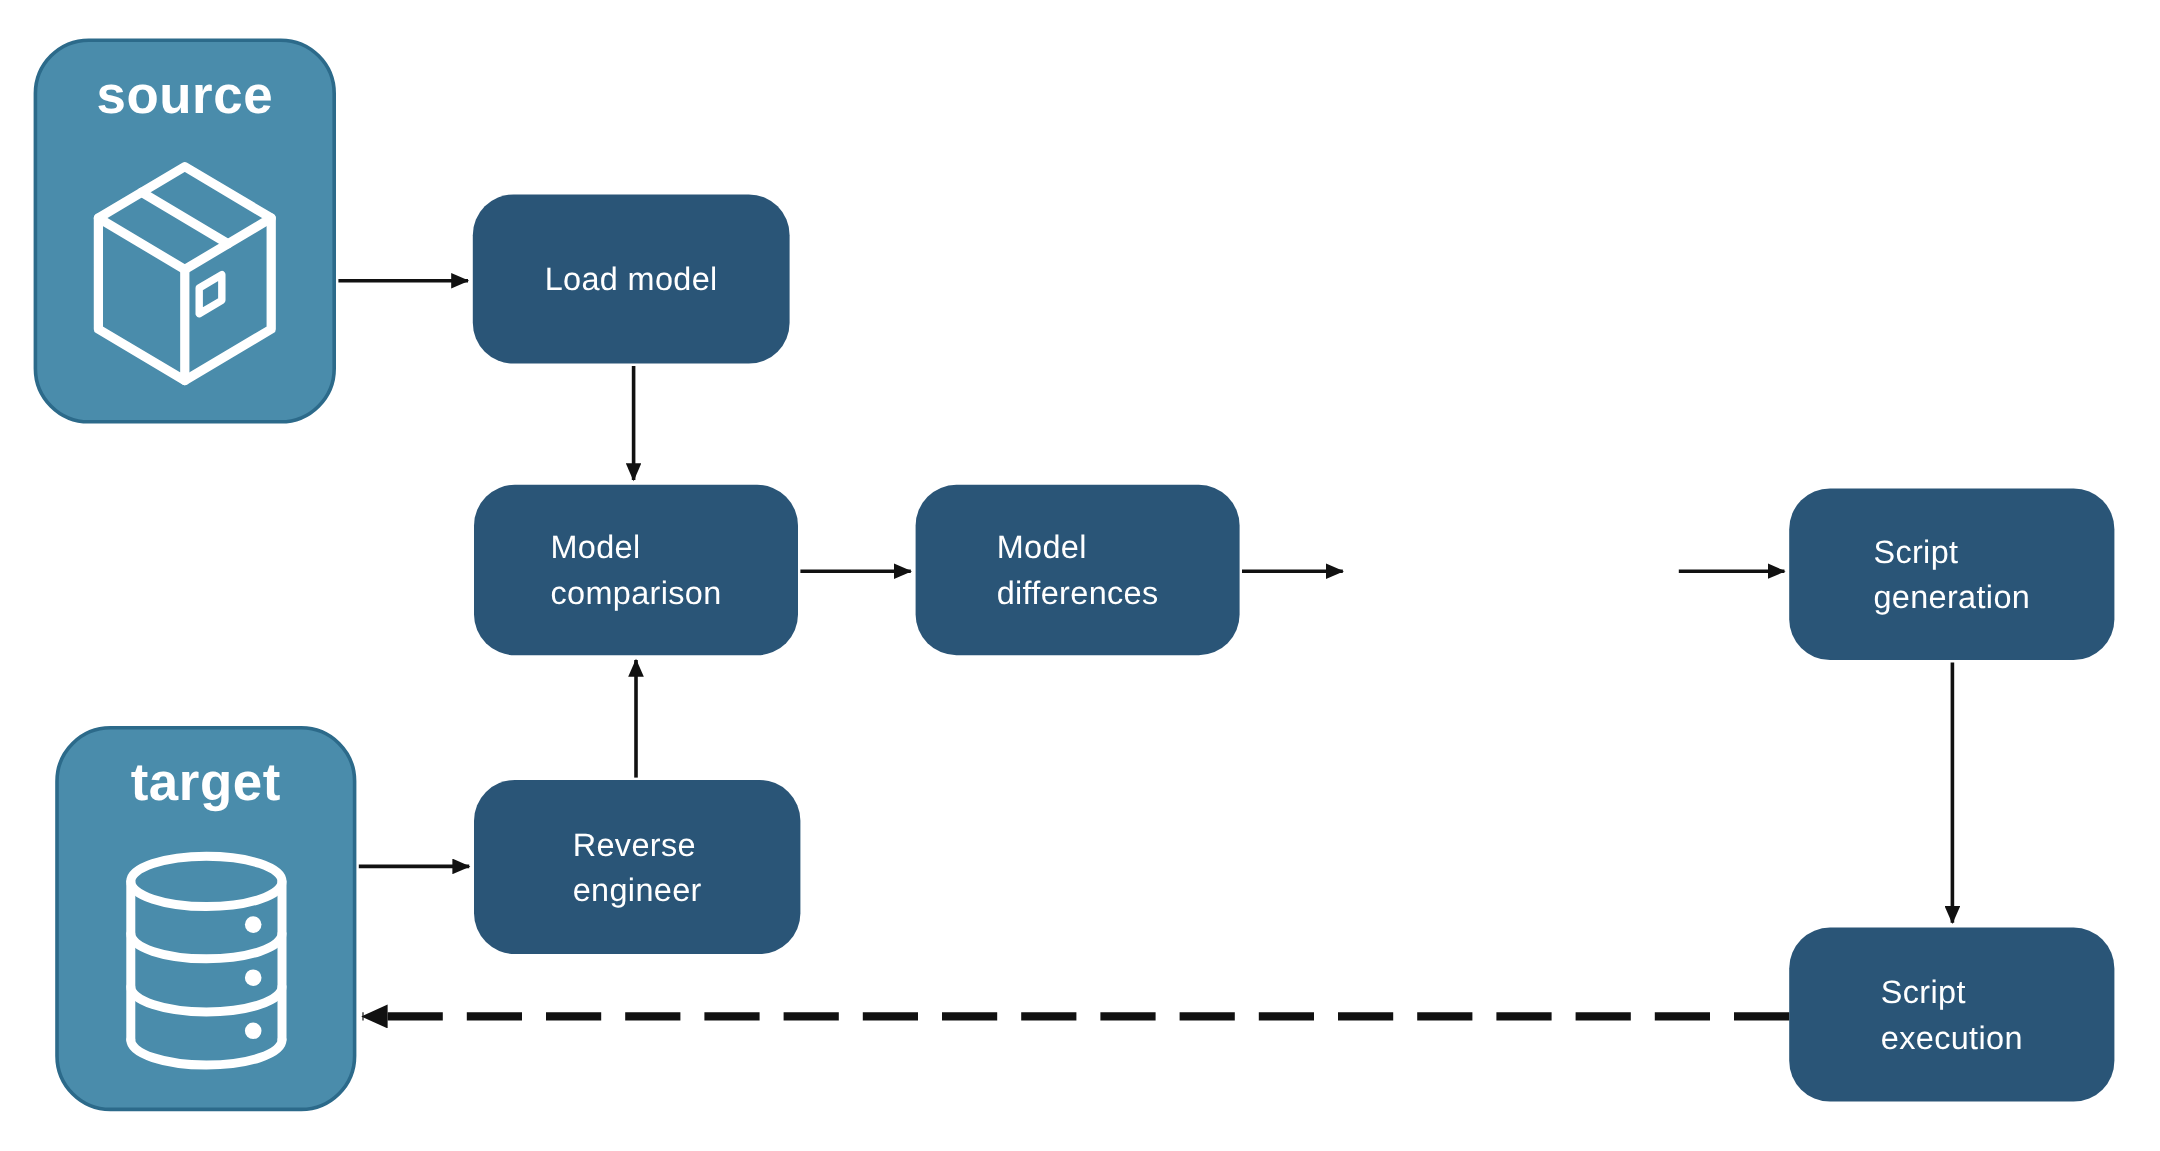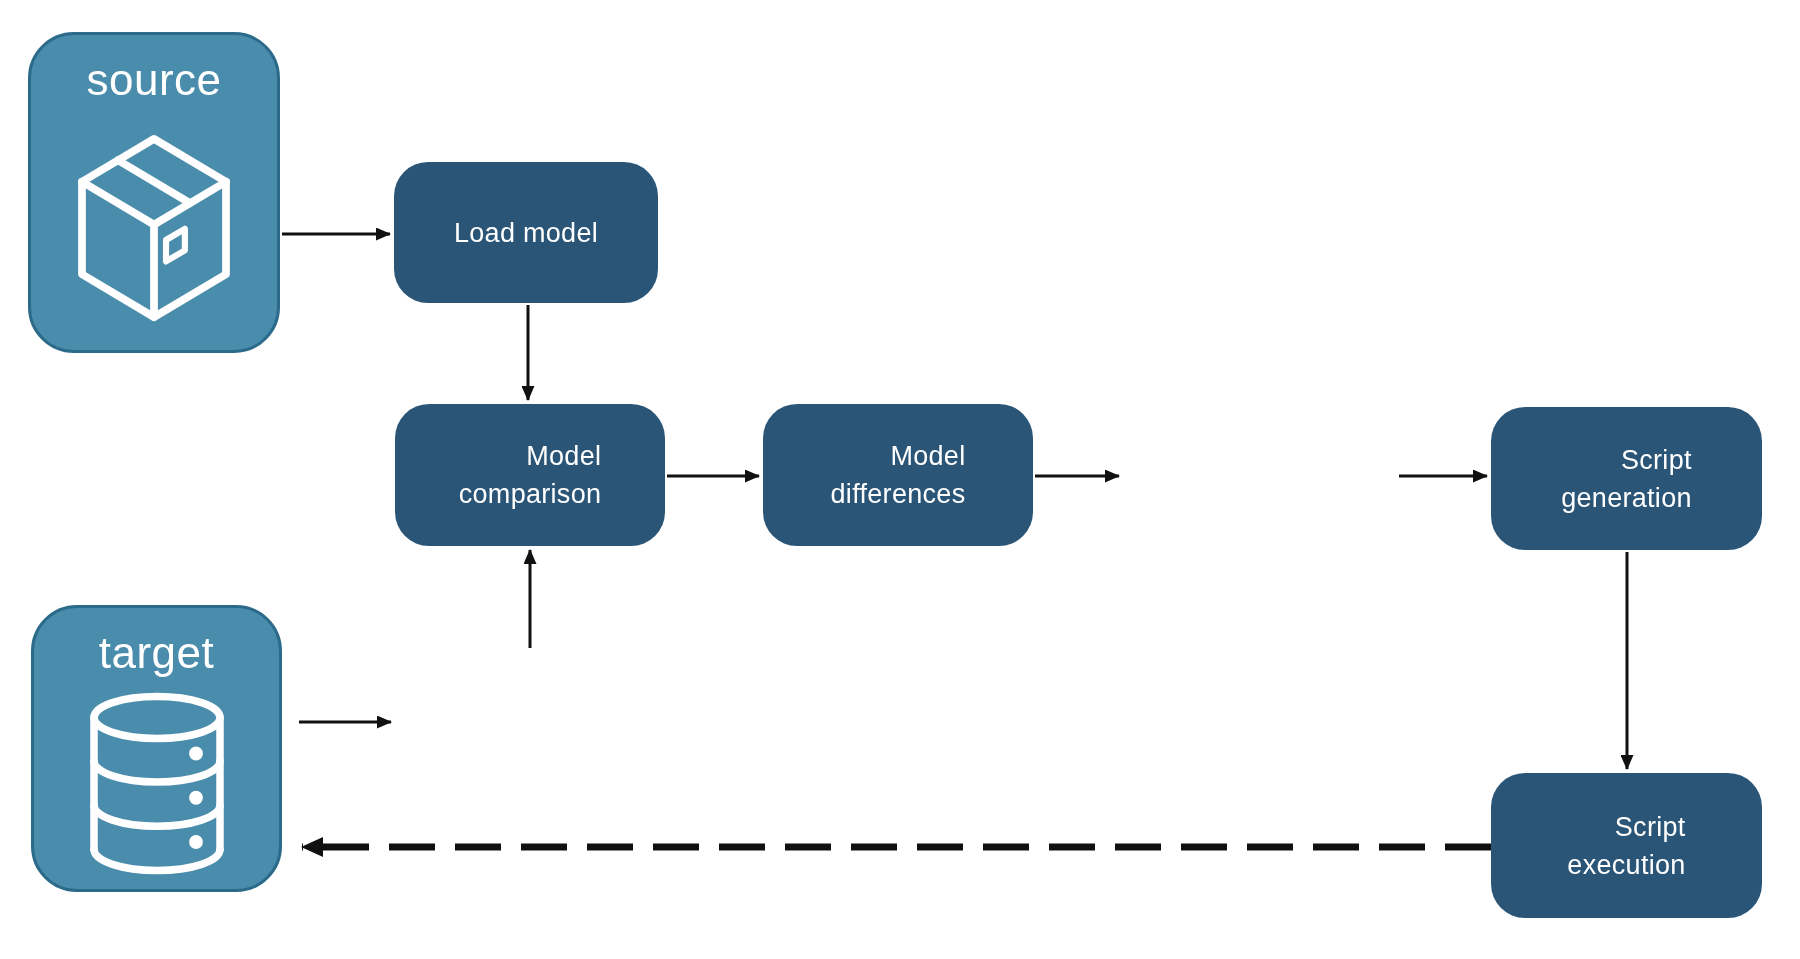--- a/index.html
+++ b/index.html
@@ -23,41 +23,41 @@
     pointer-events: none;
   }
   .node {
     position: absolute;
     background: #2A5577;
     border-radius: 34px;
     color: #ffffff;
     display: flex;
     align-items: center;
     justify-content: center;
-    text-align: right;
+    text-align: left;
     font-size: 27px;
     line-height: 38px;
     white-space: pre-line;
     letter-spacing: 0.3px;
   }
   .endpoint {
     position: absolute;
     background: #4A8CAB;
     border: 3px solid #2C6A8A;
     border-radius: 46px;
     box-sizing: border-box;
     color: #ffffff;
     display: flex;
     flex-direction: column;
     align-items: center;
   }
   .endpoint-label {
     margin-top: 20px;
     font-size: 44px;
-    font-weight: normal;
+    font-weight: bold;
     letter-spacing: 0.5px;
   }
   .endpoint-icon {
     flex: 1;
     display: flex;
     align-items: center;
     justify-content: center;
     width: 100%;
   }
   .endpoint-icon svg {
@@ -75,21 +75,21 @@
       <svg width="172" height="192" viewBox="0 0 100 112" fill="none" stroke="#ffffff" stroke-width="4.5" stroke-linejoin="round" stroke-linecap="round">
         <path d="M50 4 L92 29 L50 54 L8 29 Z"></path>
         <path d="M8 29 L8 83 L50 108 L50 54"></path>
         <path d="M92 29 L92 83 L50 108"></path>
         <path d="M29 16.5 L71 41.5"></path>
         <path d="M57 63 L68 56.5 L68 69 L57 75.5 Z" stroke-width="3.6"></path>
       </svg>
     </div>
   </div>
 
-  <div class="endpoint" style="left:31px; top:605px; width:251px; height:287px;">
+  <div class="endpoint" style="left:46px; top:605px; width:251px; height:321px;">
     <div class="endpoint-label">target</div>
     <div class="endpoint-icon">
       <svg width="150" height="183" viewBox="0 0 100 122" fill="none" stroke="#ffffff" stroke-width="5" stroke-linejoin="round" stroke-linecap="round">
         <ellipse cx="50" cy="17" rx="42" ry="14"></ellipse>
         <path d="M8 17 V105"></path>
         <path d="M92 17 V105"></path>
         <path d="M8 105 A42 14 0 0 0 92 105"></path>
         <path d="M8 46 A42 14 0 0 0 92 46"></path>
         <path d="M8 75.5 A42 14 0 0 0 92 75.5"></path>
         <circle cx="76" cy="41" r="4.6" fill="#ffffff" stroke="none"></circle>
@@ -112,20 +112,24 @@
     <span>Model
 differences</span>
   </div>
 
 
   <div class="node" style="left:1491px; top:407px; width:271px; height:143px;">
     <span>Script
 generation</span>
   </div>
 
+  <div class="node" style="left:395px; top:650px; width:272px; height:145px;">
+    <span>Reverse
+engineer</span>
+  </div>
 
   <div class="node" style="left:1491px; top:773px; width:271px; height:145px;">
     <span>Script
 execution</span>
   </div>
 
   <svg class="arrow-layer" viewBox="0 0 1800 959" xmlns="http://www.w3.org/2000/svg">
     <defs>
       <marker id="ah" markerUnits="userSpaceOnUse" markerWidth="16" markerHeight="13" refX="14" refY="6.5" orient="auto">
         <path d="M0,0 L15,6.5 L0,13 Z" fill="#111111"></path>

